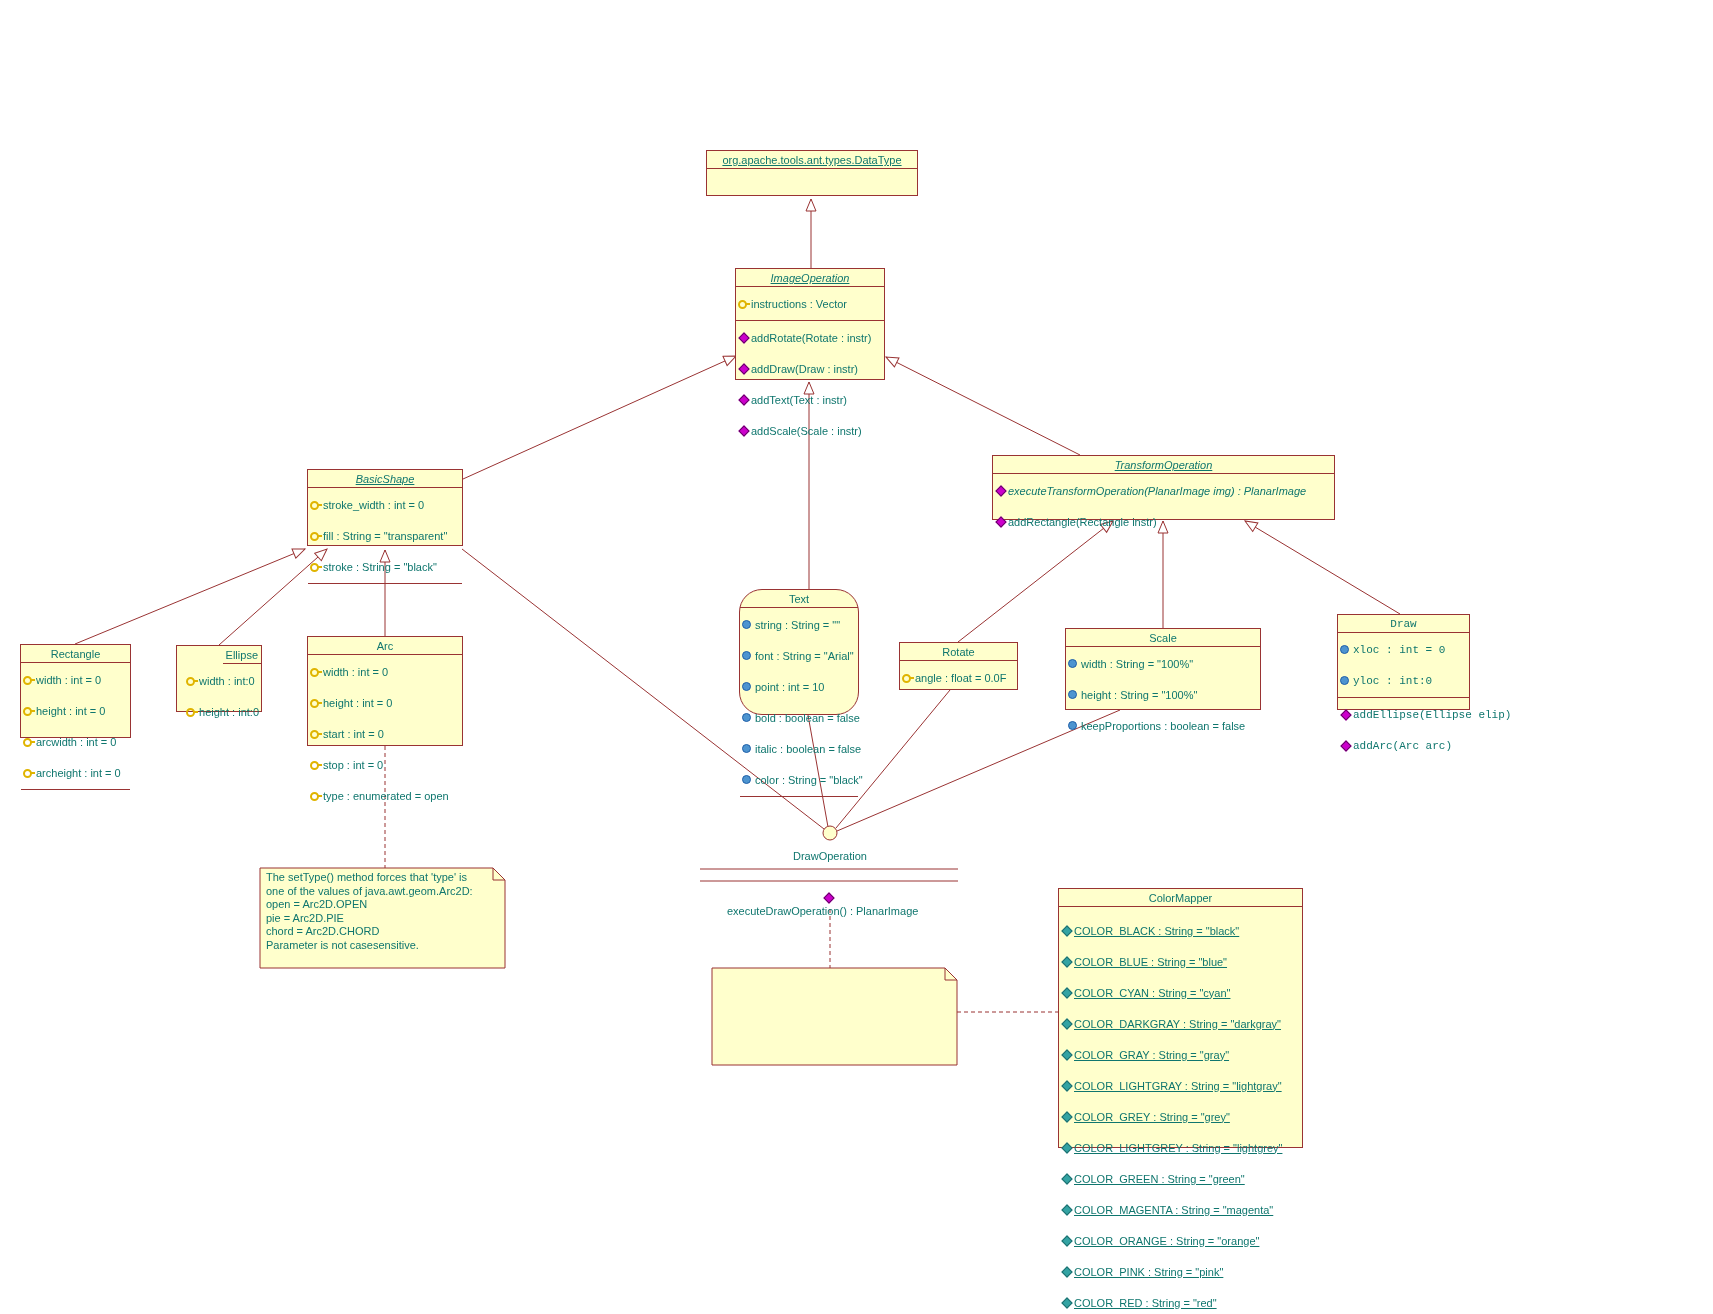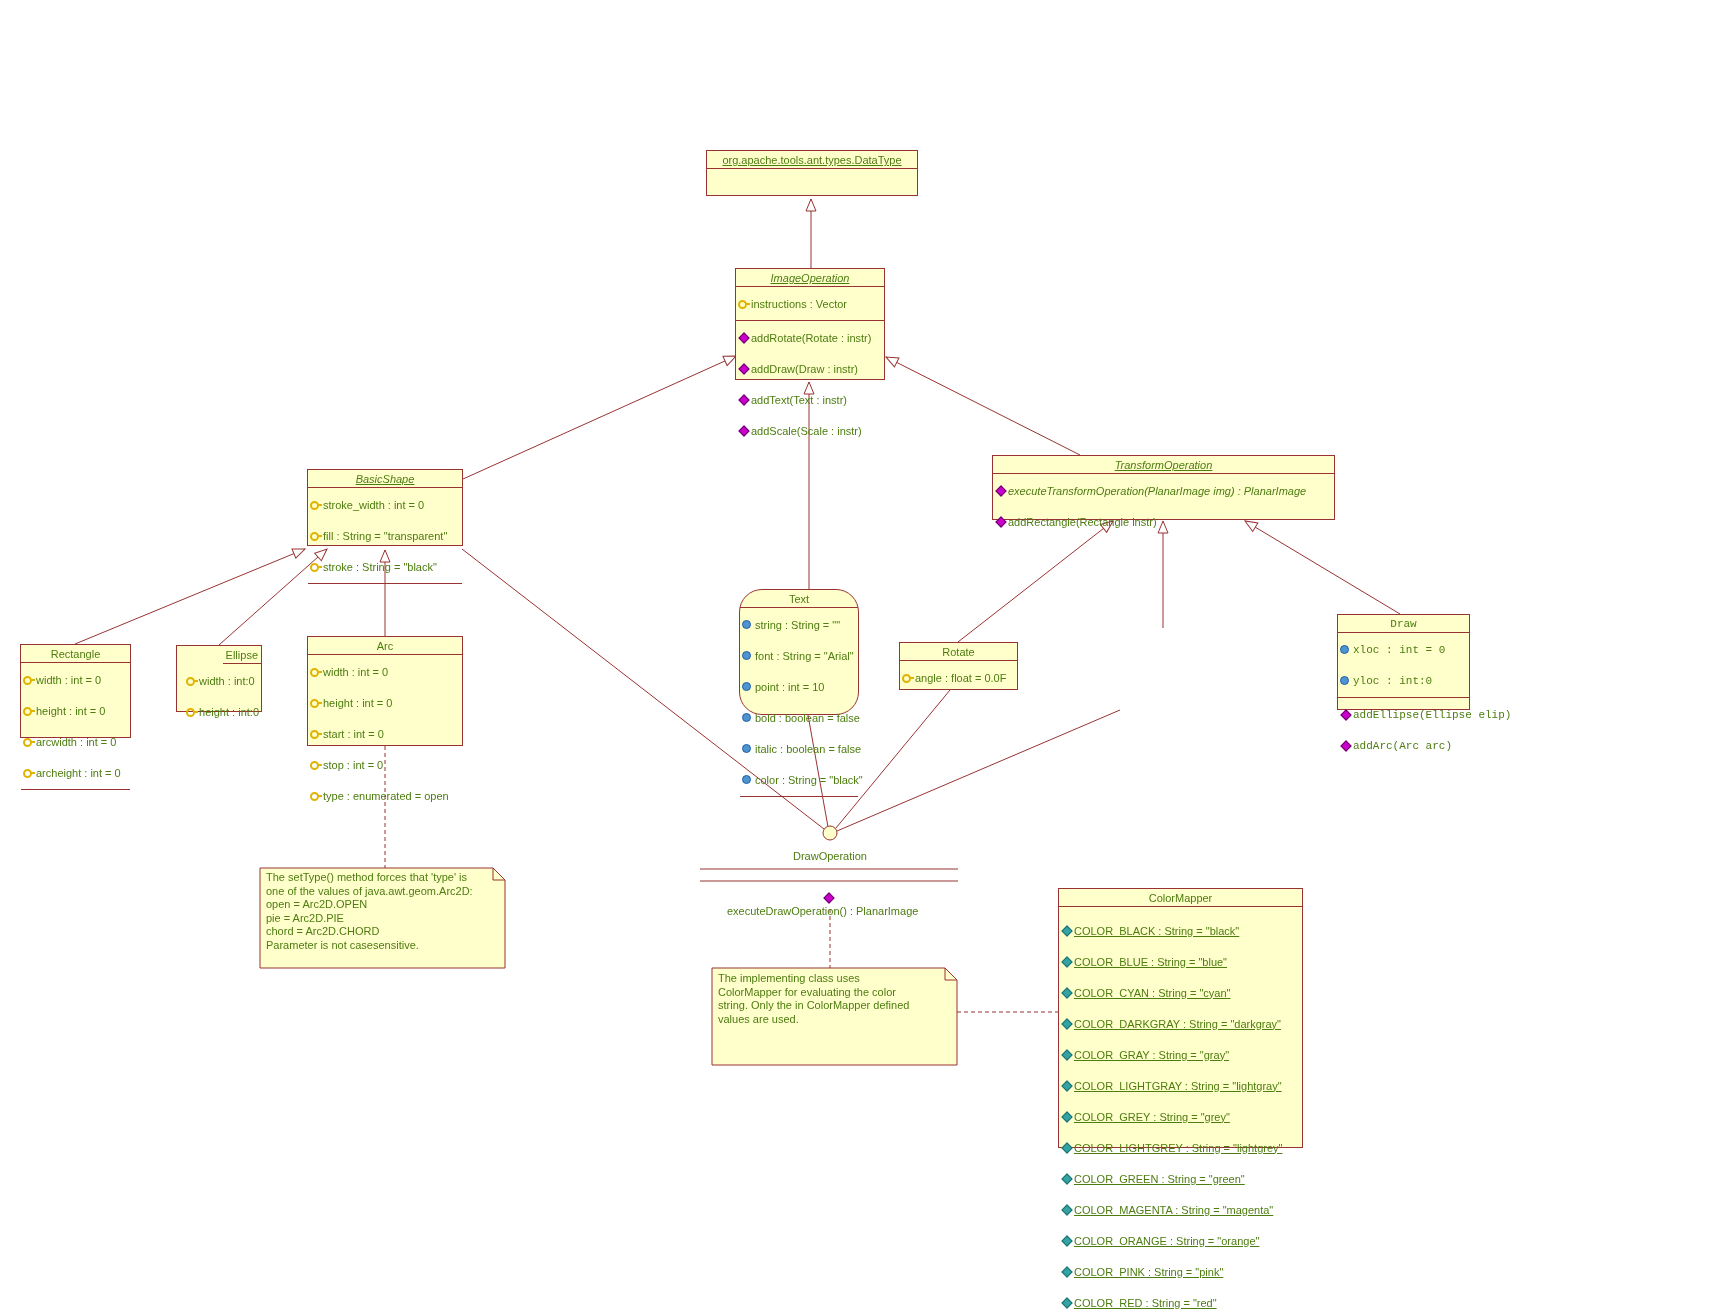--- a/index.html
+++ b/index.html
@@ -1,17 +1,17 @@
 <!DOCTYPE html>
 <html style="--box-fill: #FFFFCC; --box-border: #993333; --line-color: #993333; --note-fill: #FFFFCC; --key-color: #E0B400; --ball-color: #4D94D0; --diamond-color: #CC00CC; --tdiamond-color: #33A3A3;"><head>
 <meta charset="utf-8">
 <style>
   html,body{margin:0;padding:0;background:#fff;}
   .canvas{position:relative;width:1713px;height:1314px;background:#fff;
-          font-family:"Liberation Sans",sans-serif;color:#4d7c0f;overflow:hidden;}
+          font-family:"Liberation Sans",sans-serif;color:#0f766e;overflow:hidden;}
   svg.connectors{position:absolute;left:0;top:0;width:1713px;height:1314px;}
   .cline{stroke:var(--line-color,#993333);stroke-width:1;fill:none;}
   .cdash{stroke:var(--line-color,#993333);stroke-width:1;fill:none;stroke-dasharray:4 3;}
   .notepoly{fill:var(--note-fill,#FFFFCC);stroke:var(--line-color,#993333);stroke-width:1;}
   .uml-class{position:absolute;box-sizing:border-box;display:flex;flex-direction:column;
              background:var(--box-fill,#FFFFCC);border:1px solid var(--box-border,#993333);
              font-size:11px;line-height:14px;}
   .c-title{flex:0 0 auto;text-align:center;padding:2px 3px 1px;border-bottom:1px solid var(--box-border,#993333);white-space:nowrap;}
   .c-title.abstract span{font-style:italic;}
   .c-title.u span{text-decoration:underline;}
@@ -274,20 +274,40 @@
     <div class="c-title"><span>Rotate</span></div>
     <div class="c-attrs fill">
 
         <div class="row">
           <span class="mi" data-icon="key"></span>
           <span class="mtext">angle : float = 0.0F</span>
         </div>
       </div>
   </div>
 
+  <div class="uml-class" style="left:1065px;top:628px;width:196px;height:82px;">
+    <div class="c-title"><span>Scale</span></div>
+    <div class="c-attrs fill">
+
+        <div class="row">
+          <span class="mi" data-icon="ball"></span>
+          <span class="mtext">width : String = "100%"</span>
+        </div>
+
+        <div class="row">
+          <span class="mi" data-icon="ball"></span>
+          <span class="mtext">height : String = "100%"</span>
+        </div>
+
+        <div class="row">
+          <span class="mi" data-icon="ball"></span>
+          <span class="mtext">keepProportions : boolean = false</span>
+        </div>
+      </div>
+  </div>
 
   <div class="uml-class" style="left:1337px;top:614px;width:133px;height:96px;font-family:Liberation Mono, monospace;">
     <div class="c-title"><span>Draw</span></div>
     <div class="c-attrs">
 
         <div class="row">
           <span class="mi" data-icon="ball"></span>
           <span class="mtext">xloc : int = 0</span>
         </div>
 
@@ -397,18 +417,14 @@
     <span class="mi" data-icon="diamond"></span>
     <span class="mtext">executeDrawOperation() : PlanarImage</span>
   </div>
 
   <div class="note-text" style="left:266px;top:871px;width:234px;">The setType() method forces that 'type' is
 one of the values of java.awt.geom.Arc2D:
 open = Arc2D.OPEN
 pie = Arc2D.PIE
 chord = Arc2D.CHORD
 Parameter is not casesensitive.</div>
-  <div class="note-text" style="left:718px;top:972px;width:232px;">The implementing class uses
-ColorMapper for evaluating the color
-string. Only the in ColorMapper defined
-values are used.</div>
 
 </div>
 
 </body></html>

